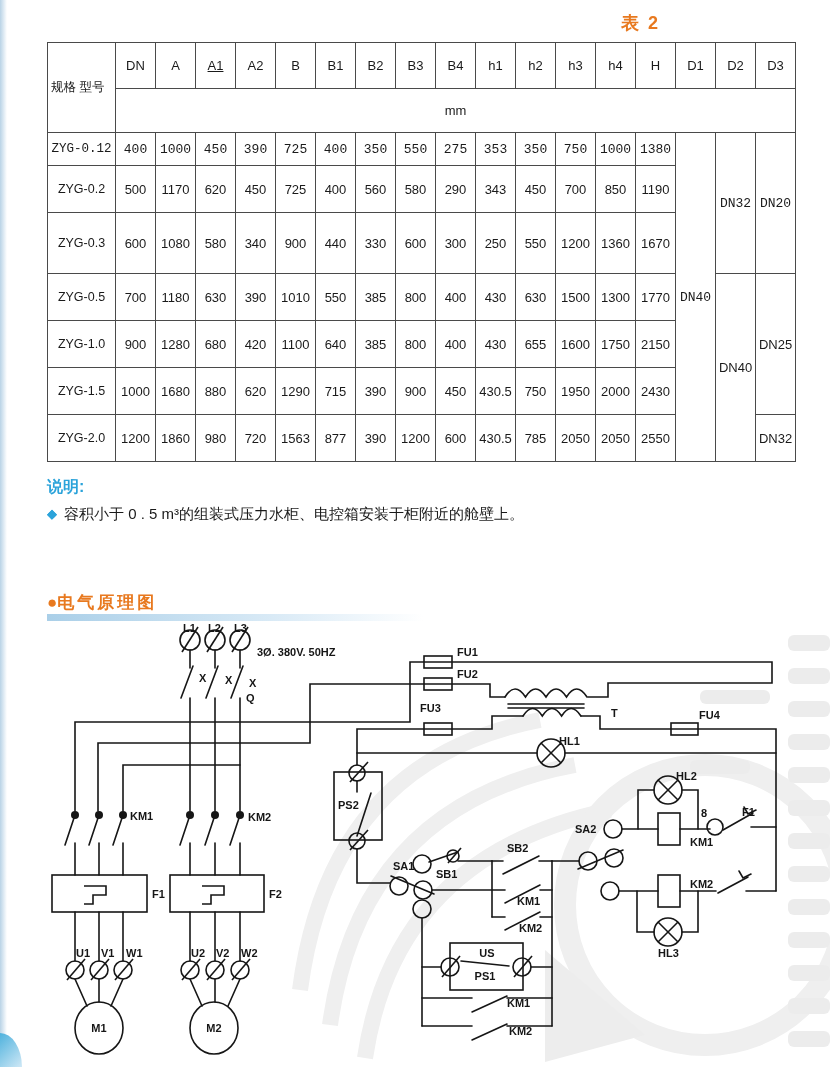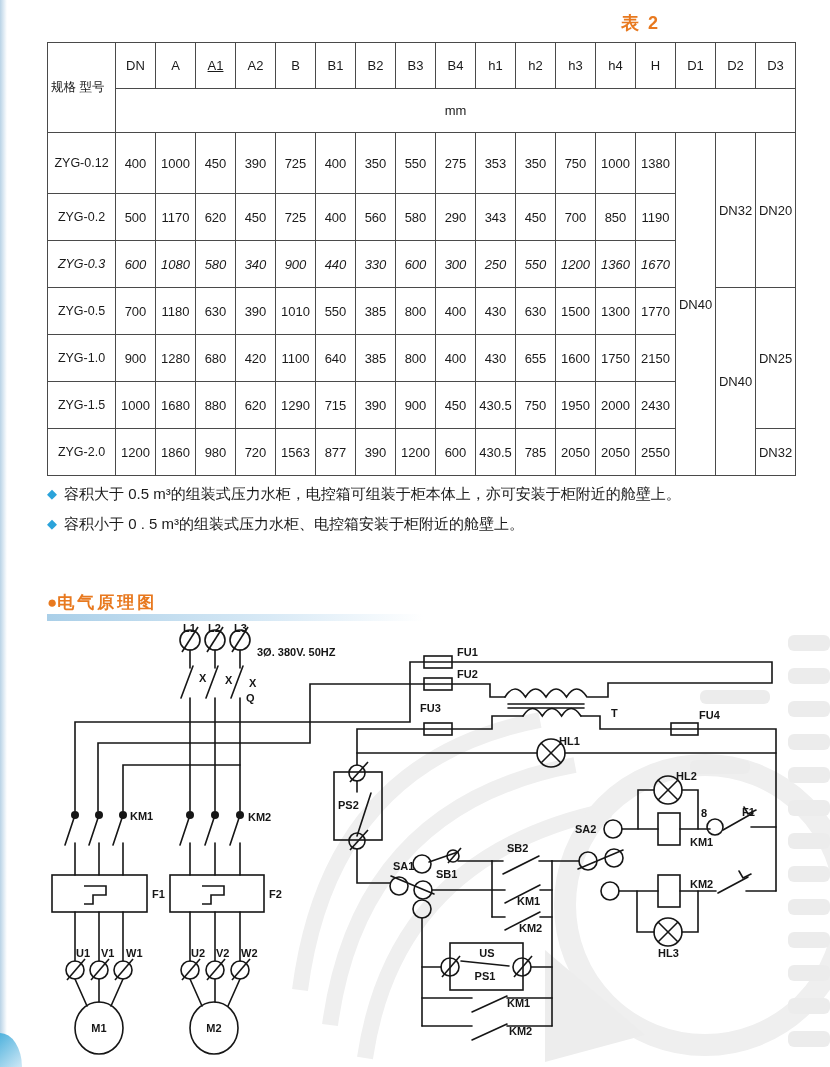--- a/index.html
+++ b/index.html
@@ -56,21 +56,21 @@
           <td style="width: 39px; margin-top: 48px;">h3</td>
           <td style="width: 39px;">h4</td>
           <td style="width: 39px;">H</td>
           <td style="width: 39px;">D1</td>
           <td style="width: 39px;">D2</td>
           <td style="width: 39px;">D3</td>
         </tr>
         <tr style="height: 44px;">
           <td colspan="17">mm</td>
         </tr>
-        <tr style="height: 61px;">
+        <tr style="height: 33px; font-family: Liberation Mono, monospace;">
           <td class="model">ZYG-0.12</td>
           <td>400</td>
           <td>1000</td>
           <td>450</td>
           <td>390</td>
           <td>725</td>
           <td>400</td>
           <td>350</td>
           <td>550</td>
           <td>275</td>
@@ -93,21 +93,21 @@
           <td>400</td>
           <td>560</td>
           <td>580</td>
           <td>290</td>
           <td>343</td>
           <td>450</td>
           <td>700</td>
           <td>850</td>
           <td>1190</td>
         </tr>
-        <tr style="height: 47px; font-style: italic;">
+        <tr style="height: 61px;">
           <td class="model">ZYG-0.3</td>
           <td>600</td>
           <td>1080</td>
           <td>580</td>
           <td>340</td>
           <td>900</td>
           <td>440</td>
           <td>330</td>
           <td>600</td>
           <td>300</td>
@@ -185,23 +185,23 @@
           <td>785</td>
           <td>2050</td>
           <td>2050</td>
           <td>2550</td>
           <td rowspan="1">DN32</td>
         </tr>
       </tbody>
     </table>
 
   <div class="notes">
+    <div class="notes-title">说明:</div>
     <div class="note-item">
       <span class="diamond">◆</span>
-      <span>容积大于 0.5 m³的组装式压力水柜，电控箱可组装于柜本体上，亦可安装于柜附近的舱壁上。</span>
     </div>
     <div class="note-item">
       <span class="diamond">◆</span>
       <span>容积小于 0 . 5 m³的组装式压力水柜、电控箱安装于柜附近的舱壁上。</span>
     </div>
   </div>
 
   <div class="circuit-heading">
     <span class="line">
       <span class="dot">●</span><span>电气原理图</span>

